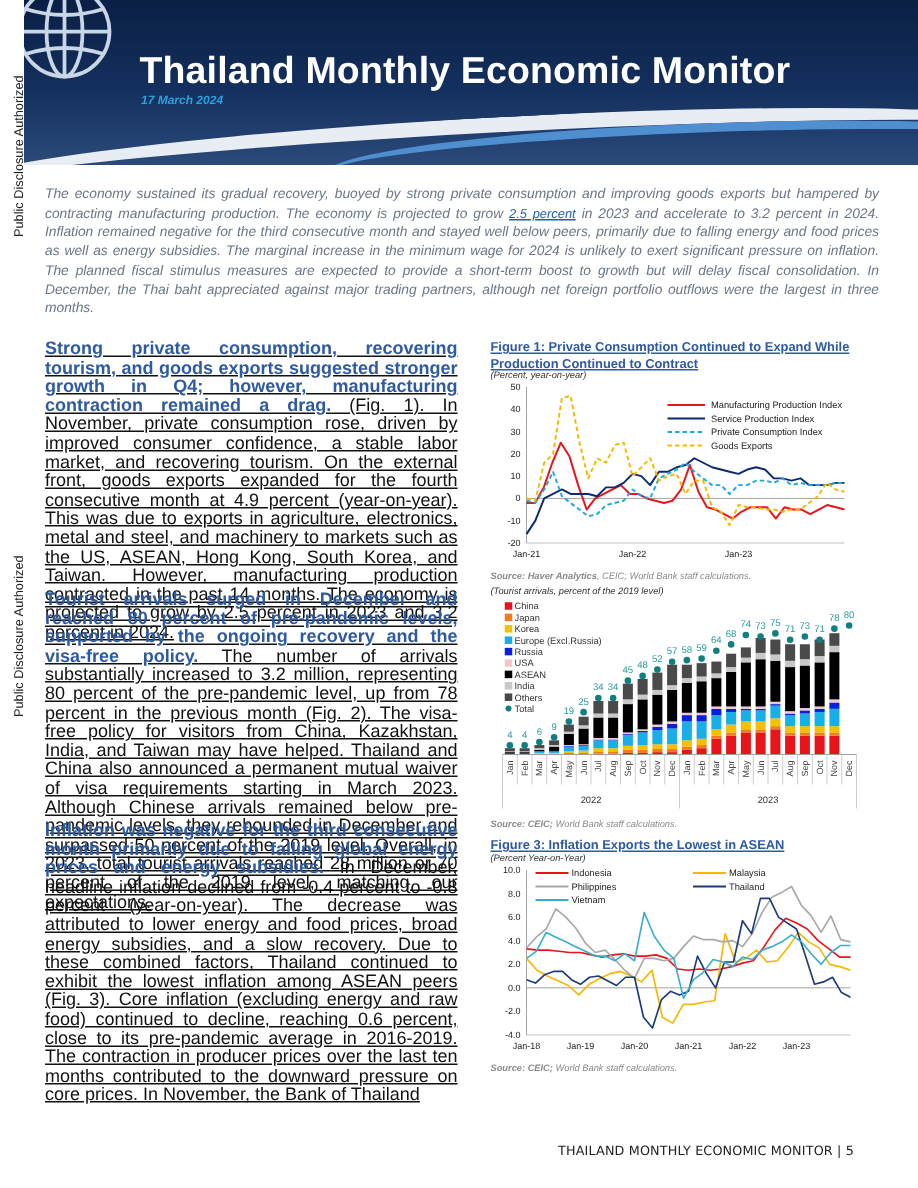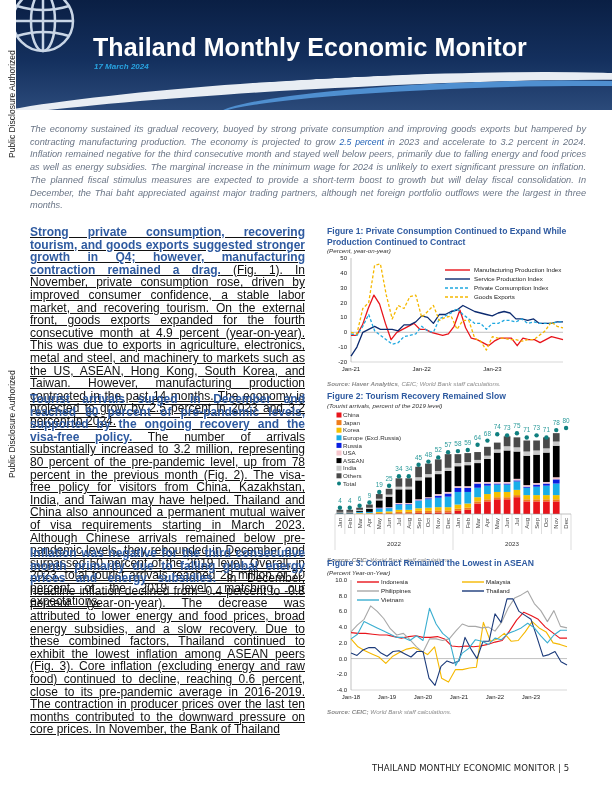--- a/index.html
+++ b/index.html
@@ -5,25 +5,25 @@
   * { margin: 0; padding: 0; box-sizing: border-box; }
   body { width: 612px; height: 792px; background: #ffffff; position: relative; overflow: hidden; font-family: "Liberation Sans", sans-serif; color: #111; }
   .banner { position: absolute; left: 16px; top: 0; width: 612px; height: 110px; background: linear-gradient(180deg, #0a1f44 0%, #14305e 55%, #2b4a7a 100%); overflow: hidden; padding-left: 48px; }
   .banner .swoosh1 { position: absolute; left: -60px; top: 78px; width: 760px; height: 60px; border-radius: 50%; border-top: 10px solid #e8edf3; transform: rotate(-3deg); }
   .banner .swoosh2 { position: absolute; left: 200px; top: 82px; width: 520px; height: 50px; border-radius: 50%; border-top: 6px solid #4f8fd0; transform: rotate(-2deg); }
   .banner .globe { position: absolute; left: -8px; top: -14px; width: 70px; height: 70px; }
   .title { position: absolute; left: 77px; top: 33px; font-size: 25px; font-weight: bold; color: #ffffff; white-space: nowrap; letter-spacing: 0.1px; }
   .date { position: absolute; left: 78px; top: 62px; font-size: 8px; font-style: italic; font-weight: bold; color: #29a3e0; }
   .side-label { position: absolute; font-size: 8.5px; color: #222; transform: rotate(-90deg); transform-origin: left top; white-space: nowrap; }
   .summary { position: absolute; left: 30px; top: 123px; width: 556px; font-size: 9.2px; font-style: italic; color: #6a7586; line-height: 12.7px; text-align: justify; }
-  .summary a { color: #1e5fb5; font-size: 8.6px; margin-top: 40px; }
+  .summary a { color: #1e5fb5; text-decoration: underline; font-size: 8.6px; margin-top: 40px; }
   .col-left { position: absolute; left: 30px; width: 275px; font-size: 12px; line-height: 12.6px; text-align: justify; color: #111; text-decoration: underline; }
   .col-left .lead { color: #2e5aa0; font-weight: bold; }
   .fig { position: absolute; left: 327px; width: 260px; }
-  .fig-title { font-size: 8.6px; font-weight: bold; color: #2e5aa0; line-height: 10.5px; }
+  .fig-title { font-size: 8.6px; font-weight: bold; color: #2e5aa0; line-height: 10.5px; text-decoration: underline; }
   .fig-sub { font-size: 6.2px; font-style: italic; color: #333; }
   .fig-src { font-size: 6.2px; font-style: italic; color: #8a8a8a; }
   .fig-src b { font-weight: bold; }
   svg text { font-family: "Liberation Sans", sans-serif; }
   .footer { position: absolute; left: 372px; top: 763px; font-size: 8.5px; color: #222; font-family: "DejaVu Sans", sans-serif; letter-spacing: 0.1px; }
 </style>
 </head>
 <body>
 
 <div class="banner">
@@ -88,21 +88,20 @@
       <text x="147" y="27" font-size="6.2" fill="#222">Service Production Index</text>
       <line x1="118" y1="34" x2="143" y2="34" stroke="#1fa8e0" stroke-width="1.4" stroke-dasharray="3,2"></line>
       <text x="147" y="36" font-size="6.2" fill="#222">Private Consumption Index</text>
       <line x1="118" y1="43" x2="143" y2="43" stroke="#f5b800" stroke-width="1.4" stroke-dasharray="3,2"></line>
       <text x="147" y="45" font-size="6.2" fill="#222">Goods Exports</text>
     </svg>
   <div class="fig-src"><b>Source: Haver Analytics</b><span>, CEIC; World Bank staff calculations.</span></div>
 </div>
 
 <div class="fig" style="top:391px;">
-  <div class="fig-title">Figure 2: Tourism Recovery Remained Slow</div>
   <div class="fig-sub">(Tourist arrivals, percent of the 2019 level)</div>
   <svg id="fig2" width="260" height="143">
       <rect x="9.5" y="3.5" width="5" height="5" fill="#e8141b"></rect>
       <text x="16" y="8.2" font-size="6.2" fill="#333">China</text>
       <rect x="9.5" y="11.1" width="5" height="5" fill="#f07d1a"></rect>
       <text x="16" y="15.8" font-size="6.2" fill="#333">Japan</text>
       <rect x="9.5" y="18.7" width="5" height="5" fill="#f5c000"></rect>
       <text x="16" y="23.4" font-size="6.2" fill="#333">Korea</text>
       <rect x="9.5" y="26.299999999999997" width="5" height="5" fill="#1aaee8"></rect>
       <text x="16" y="30.999999999999996" font-size="6.2" fill="#333">Europe (Excl.Russia)</text>
@@ -408,21 +407,21 @@
       <line x1="8" y1="125" x2="8" y2="141" stroke="#bbb" stroke-width="0.5"></line>
       <text x="67" y="137" font-size="6.2" text-anchor="middle" fill="#333">2022</text>
       <line x1="126" y1="125" x2="126" y2="141" stroke="#bbb" stroke-width="0.5"></line>
       <text x="185" y="137" font-size="6.2" text-anchor="middle" fill="#333">2023</text>
       <line x1="244" y1="125" x2="244" y2="141" stroke="#bbb" stroke-width="0.5"></line>
     </svg>
   <div class="fig-src"><b>Source: CEIC;</b><span> World Bank staff calculations.</span></div>
 </div>
 
 <div class="fig" style="top:558px;">
-  <div class="fig-title">Figure 3: Contract Remained the Lowest in ASEAN</div>
+  <div class="fig-title">Figure 3: Inflation Exports the Lowest in ASEAN</div>
   <div class="fig-sub">(Percent Year-on-Year)</div>
   <svg id="fig3" width="260" height="128">
       <text x="20" y="116" font-size="6" text-anchor="end" fill="#222">-4.0</text>
       <text x="20" y="100.28571428571429" font-size="6" text-anchor="end" fill="#222">-2.0</text>
       <text x="20" y="84.57142857142857" font-size="6" text-anchor="end" fill="#222">0.0</text>
       <text x="20" y="68.85714285714286" font-size="6" text-anchor="end" fill="#222">2.0</text>
       <text x="20" y="53.142857142857146" font-size="6" text-anchor="end" fill="#222">4.0</text>
       <text x="20" y="37.42857142857143" font-size="6" text-anchor="end" fill="#222">6.0</text>
       <text x="20" y="21.714285714285722" font-size="6" text-anchor="end" fill="#222">8.0</text>
       <text x="20" y="6" font-size="6" text-anchor="end" fill="#222">10.0</text>

